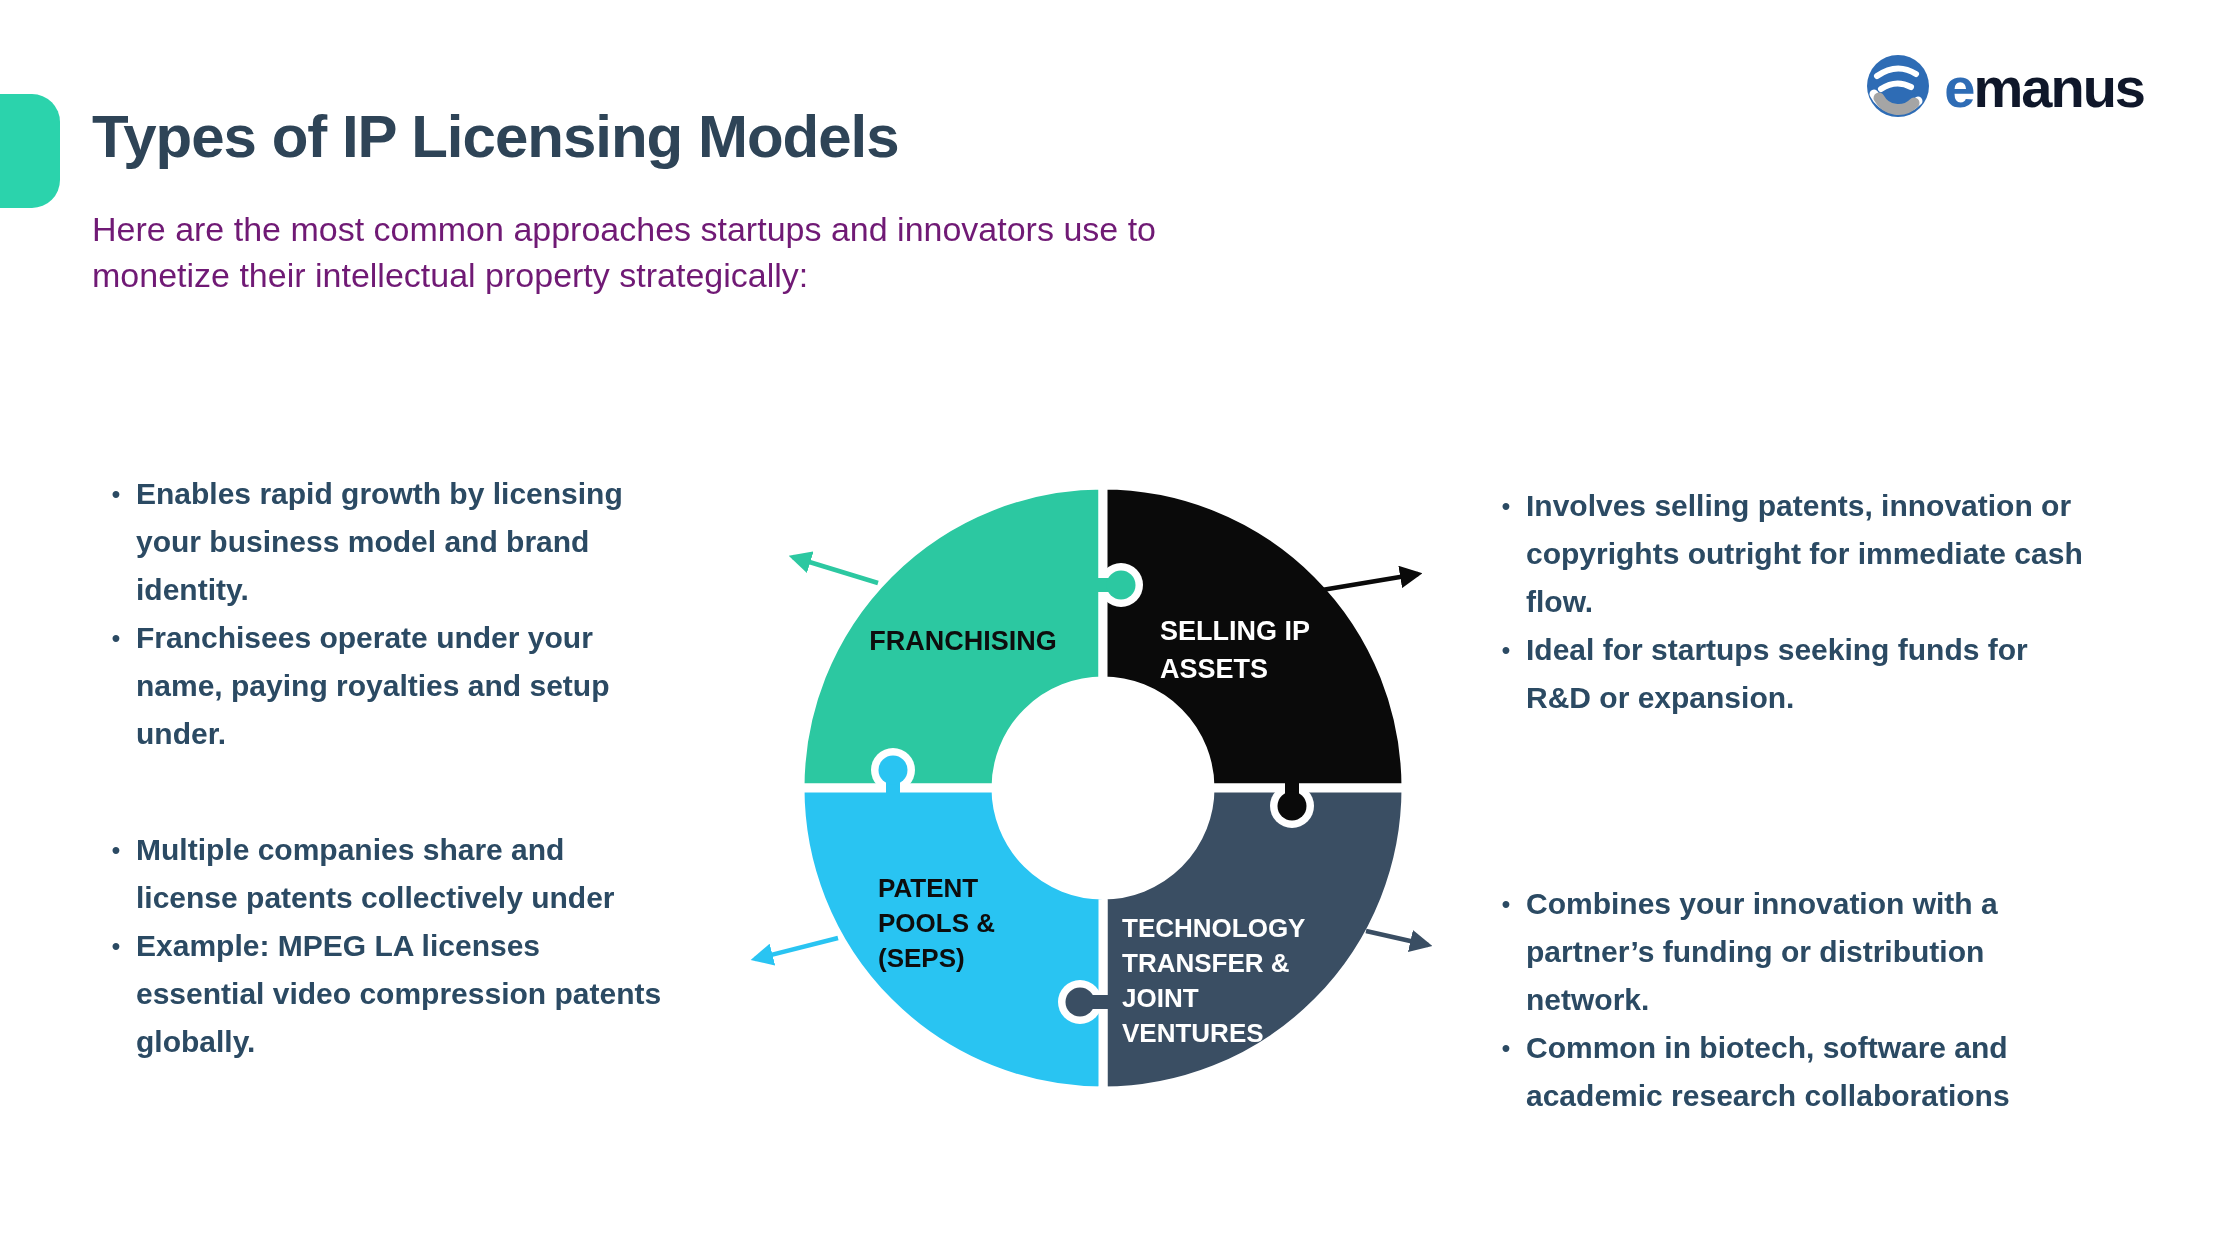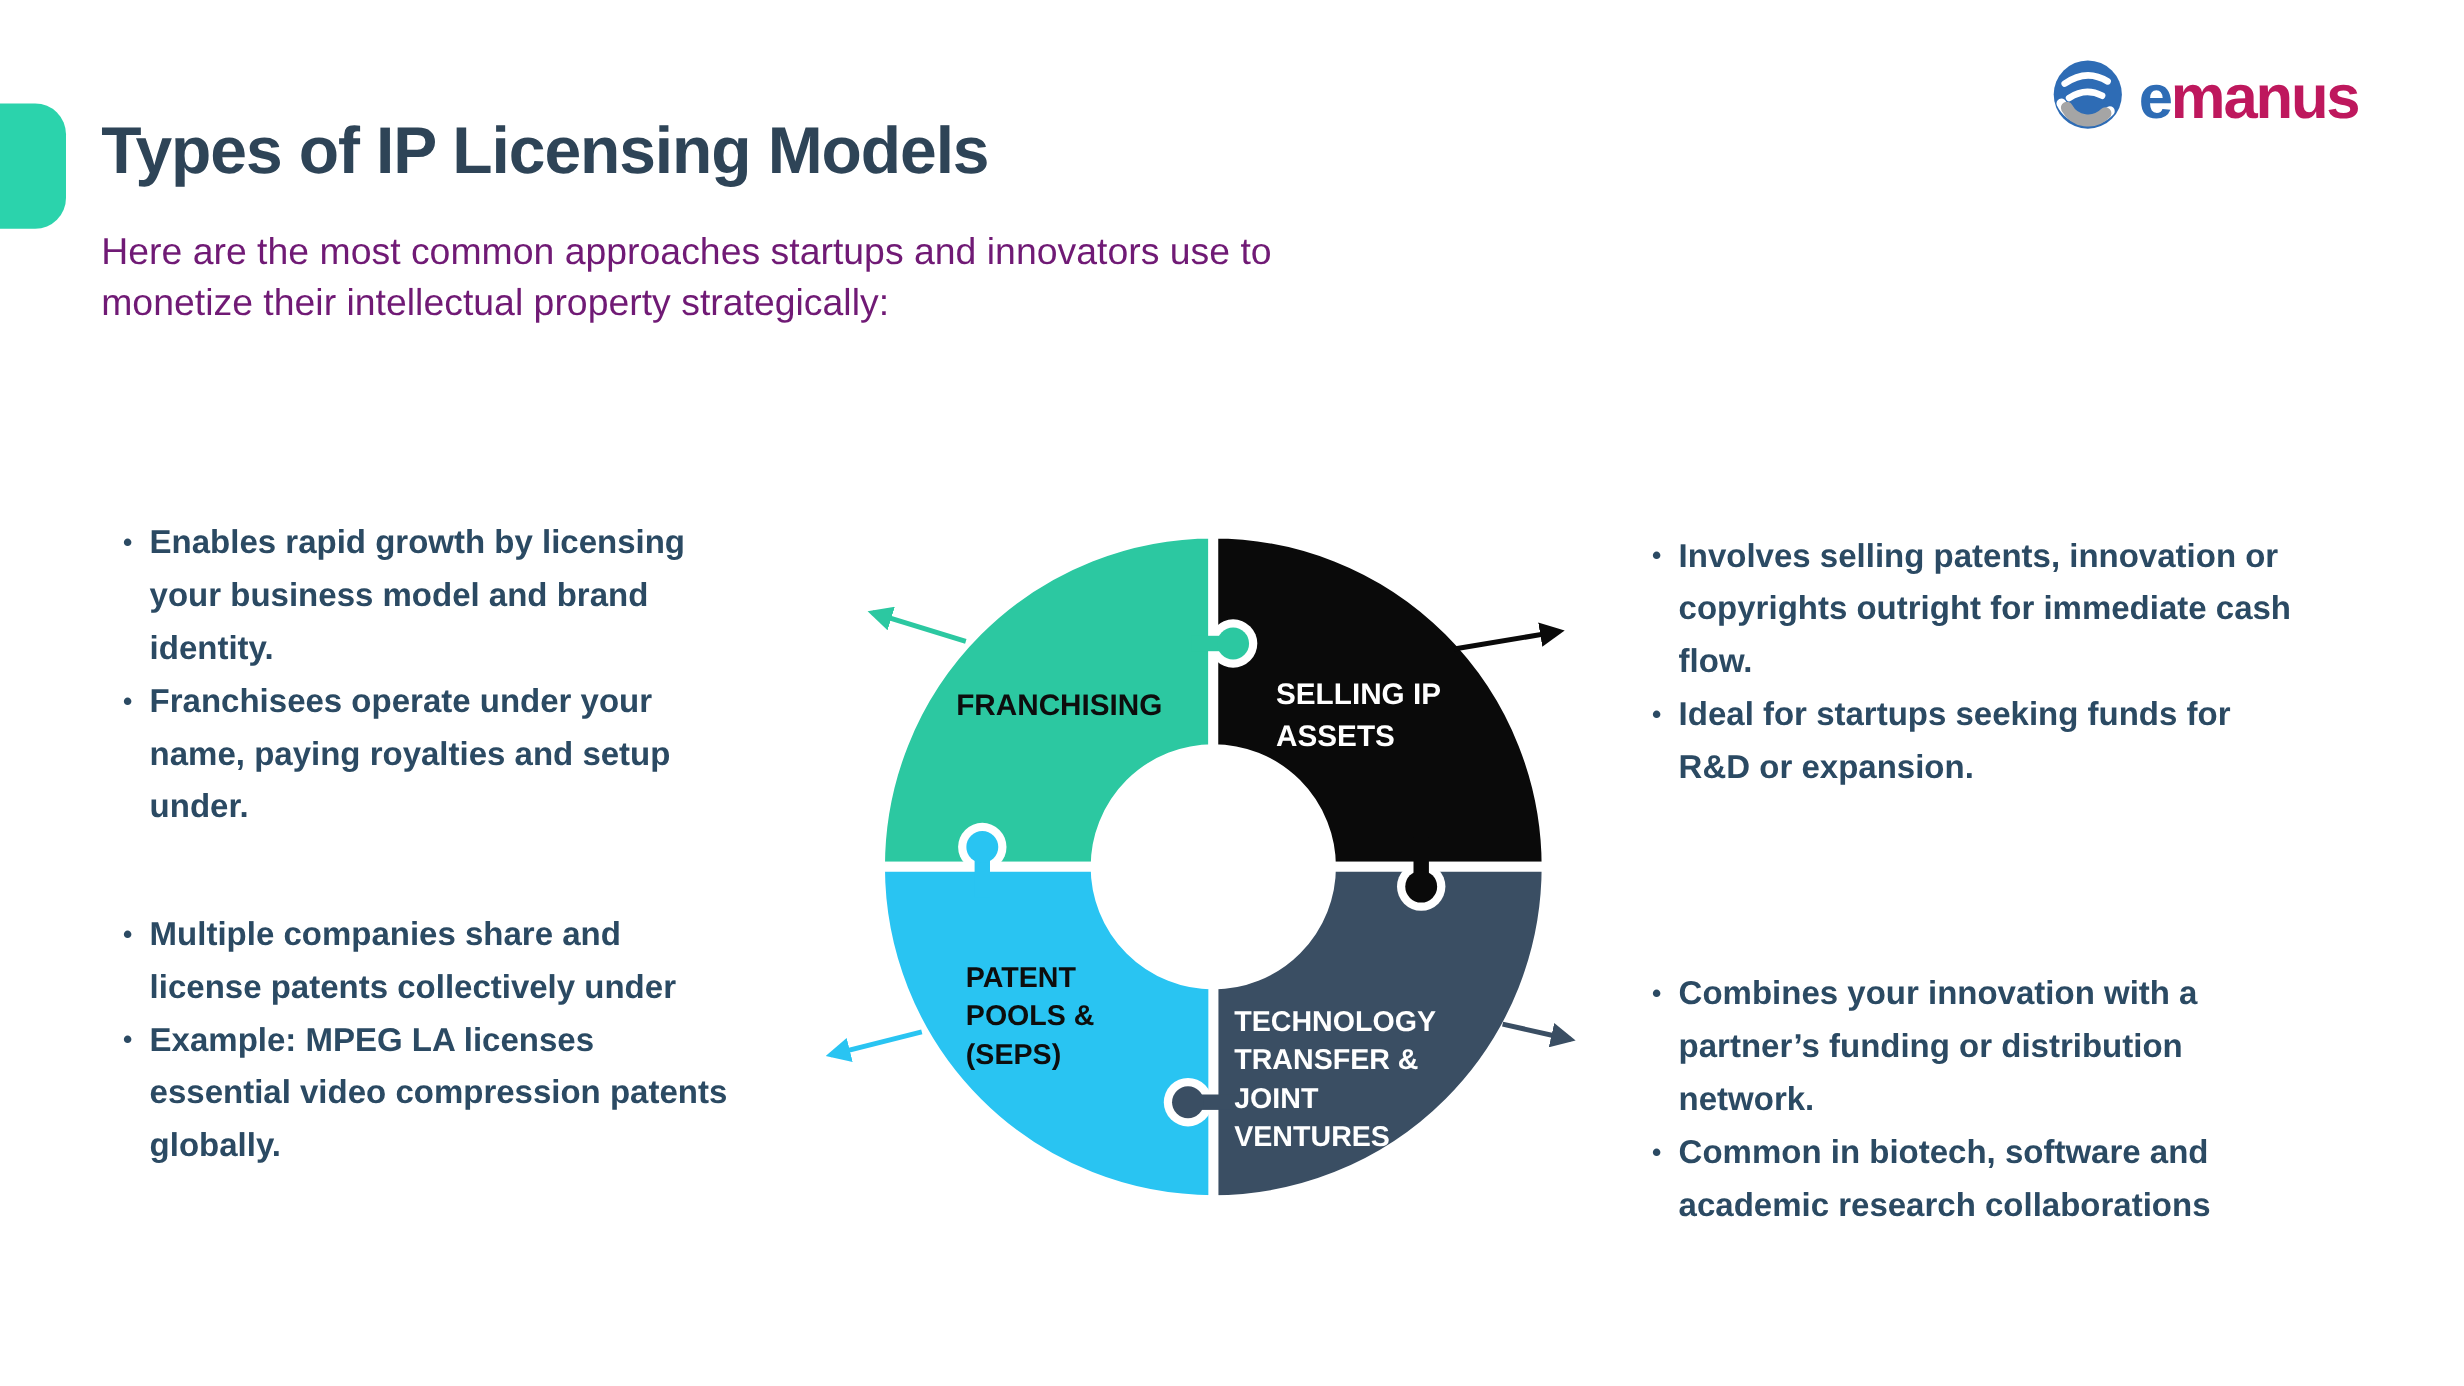--- a/index.html
+++ b/index.html
@@ -23,21 +23,21 @@
   .subtitle{
     position:absolute;left:92px;top:206px;
     font-size:34px;color:#701a75;line-height:46px;
   }
   .logo{
     position:absolute;top:52px;right:96px;
     display:flex;align-items:center;gap:10px;
   }
   .logo-text{font-size:56px;font-weight:bold;letter-spacing:-2px;line-height:70px;}
   .logo-text .e{color:#2e6cb5;}
-  .logo-text .rest{color:#be185d;}
+  .logo-text .rest{color:#0f172a;}
   .callout{
     position:absolute;color:#2b4a63;font-weight:bold;
     font-size:30px;line-height:48px;
   }
   .callout .item{display:flex;align-items:flex-start;}
   .callout .dot{width:40px;flex:0 0 40px;text-align:center;font-size:24px;}
   .co-tl{left:96px;top:470px;width:680px;}
   .co-bl{left:96px;top:826px;width:700px;}
   .co-tr{left:1486px;top:482px;width:720px;}
   .co-br{left:1486px;top:880px;width:700px;}

